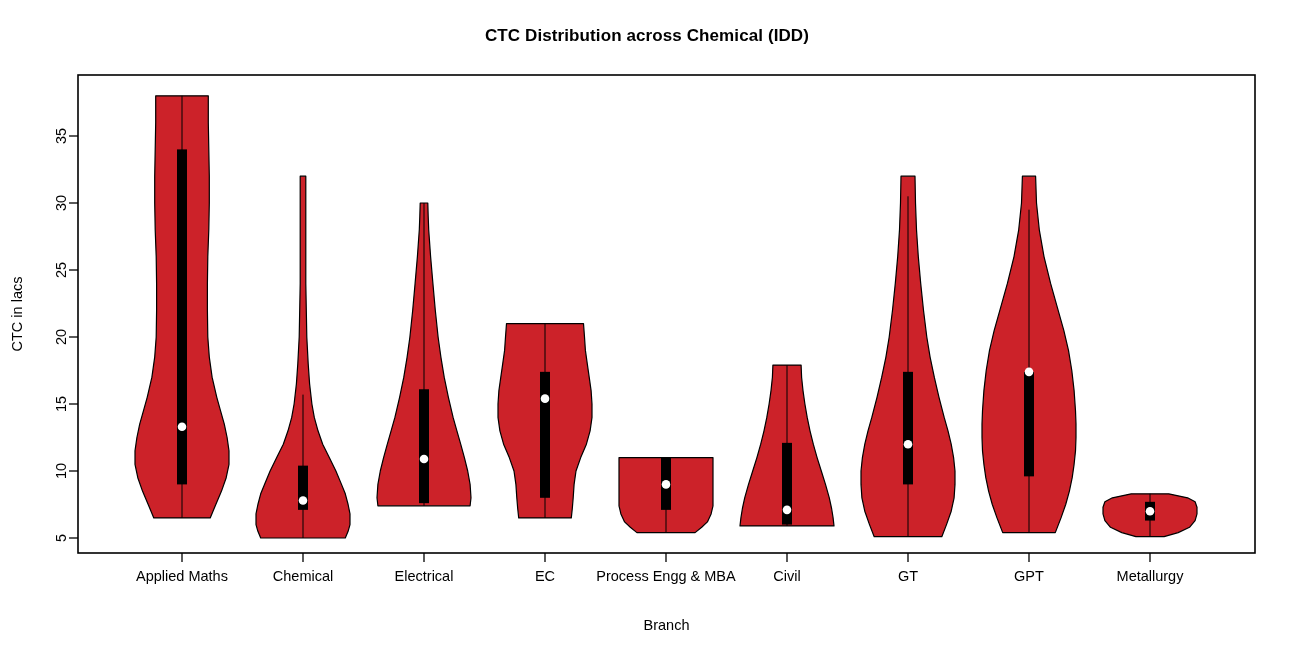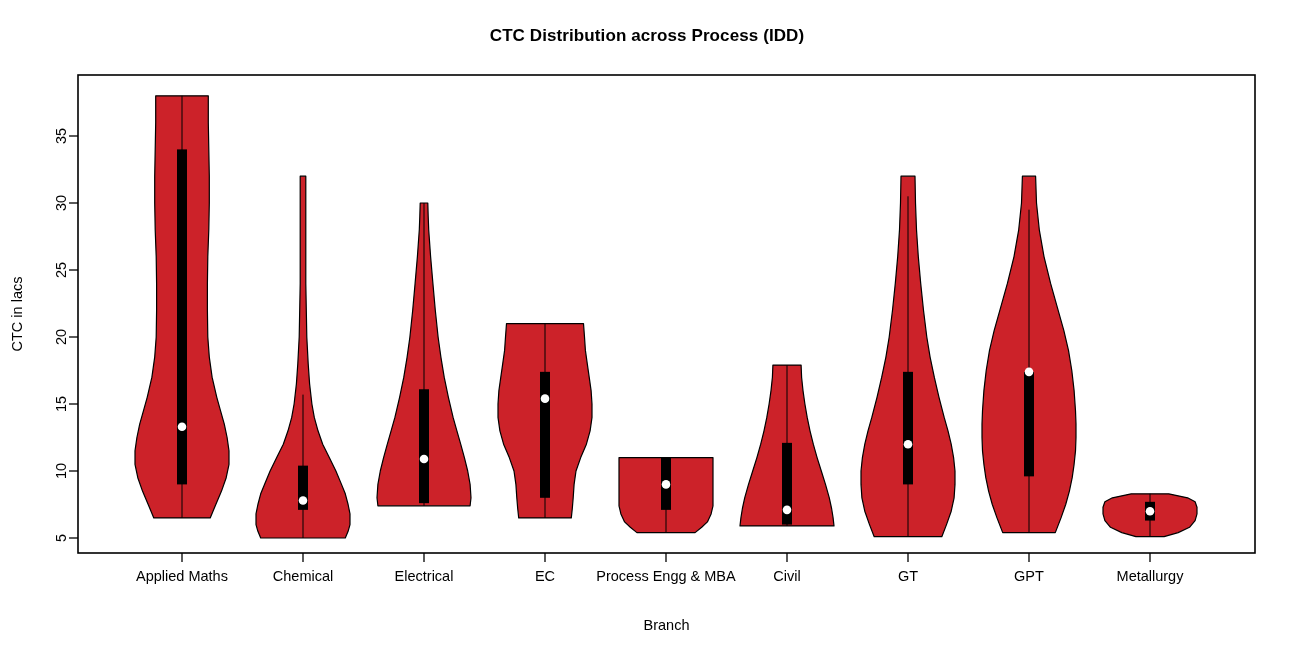--- a/index.html
+++ b/index.html
@@ -45,21 +45,21 @@
     font-family: "Liberation Sans", sans-serif;
     font-size: 14.5px;
     fill: #000000;
   }
 </style>
 </head>
 <body>
 
 <div id="root">
 
-  <div class="chart-title">CTC Distribution across Process (IDD)</div>
+  <div class="chart-title">CTC Distribution across Chemical (IDD)</div>
 
   <svg id="plot-svg" viewBox="0 0 1294 653" xmlns="http://www.w3.org/2000/svg">
     <g id="violins-layer">
         <g>
           <polygon points="210.2,517.9 215.8,504.5 221.5,491.1 226.2,477.7 229.0,464.3 229.0,450.9 227.1,437.5 224.3,424.1 220.5,410.7 216.8,397.3 212.1,377.2 209.3,357.1 207.8,337.0 207.4,310.2 207.4,283.4 207.8,256.6 208.8,229.8 209.3,203.0 209.3,176.2 208.8,149.4 208.3,122.6 208.3,95.8 155.7,95.8 155.7,122.6 155.2,149.4 154.7,176.2 154.7,203.0 155.2,229.8 156.2,256.6 156.6,283.4 156.6,310.2 156.2,337.0 154.7,357.1 151.9,377.2 147.2,397.3 143.5,410.7 139.7,424.1 136.9,437.5 135.0,450.9 135.0,464.3 137.8,477.7 142.5,491.1 148.2,504.5 153.8,517.9" fill="#CC2229" stroke="#000000" stroke-width="1.2" stroke-linejoin="round"></polygon>
           <line x1="182" y1="517.9" x2="182" y2="95.80000000000001" stroke="#000000" stroke-width="1"></line>
           <rect x="177" y="149.39999999999998" width="10" height="335" fill="#000000"></rect>
           <circle cx="182" cy="426.78" r="4.3" fill="#FFFFFF"></circle>
         </g>
         <g>

